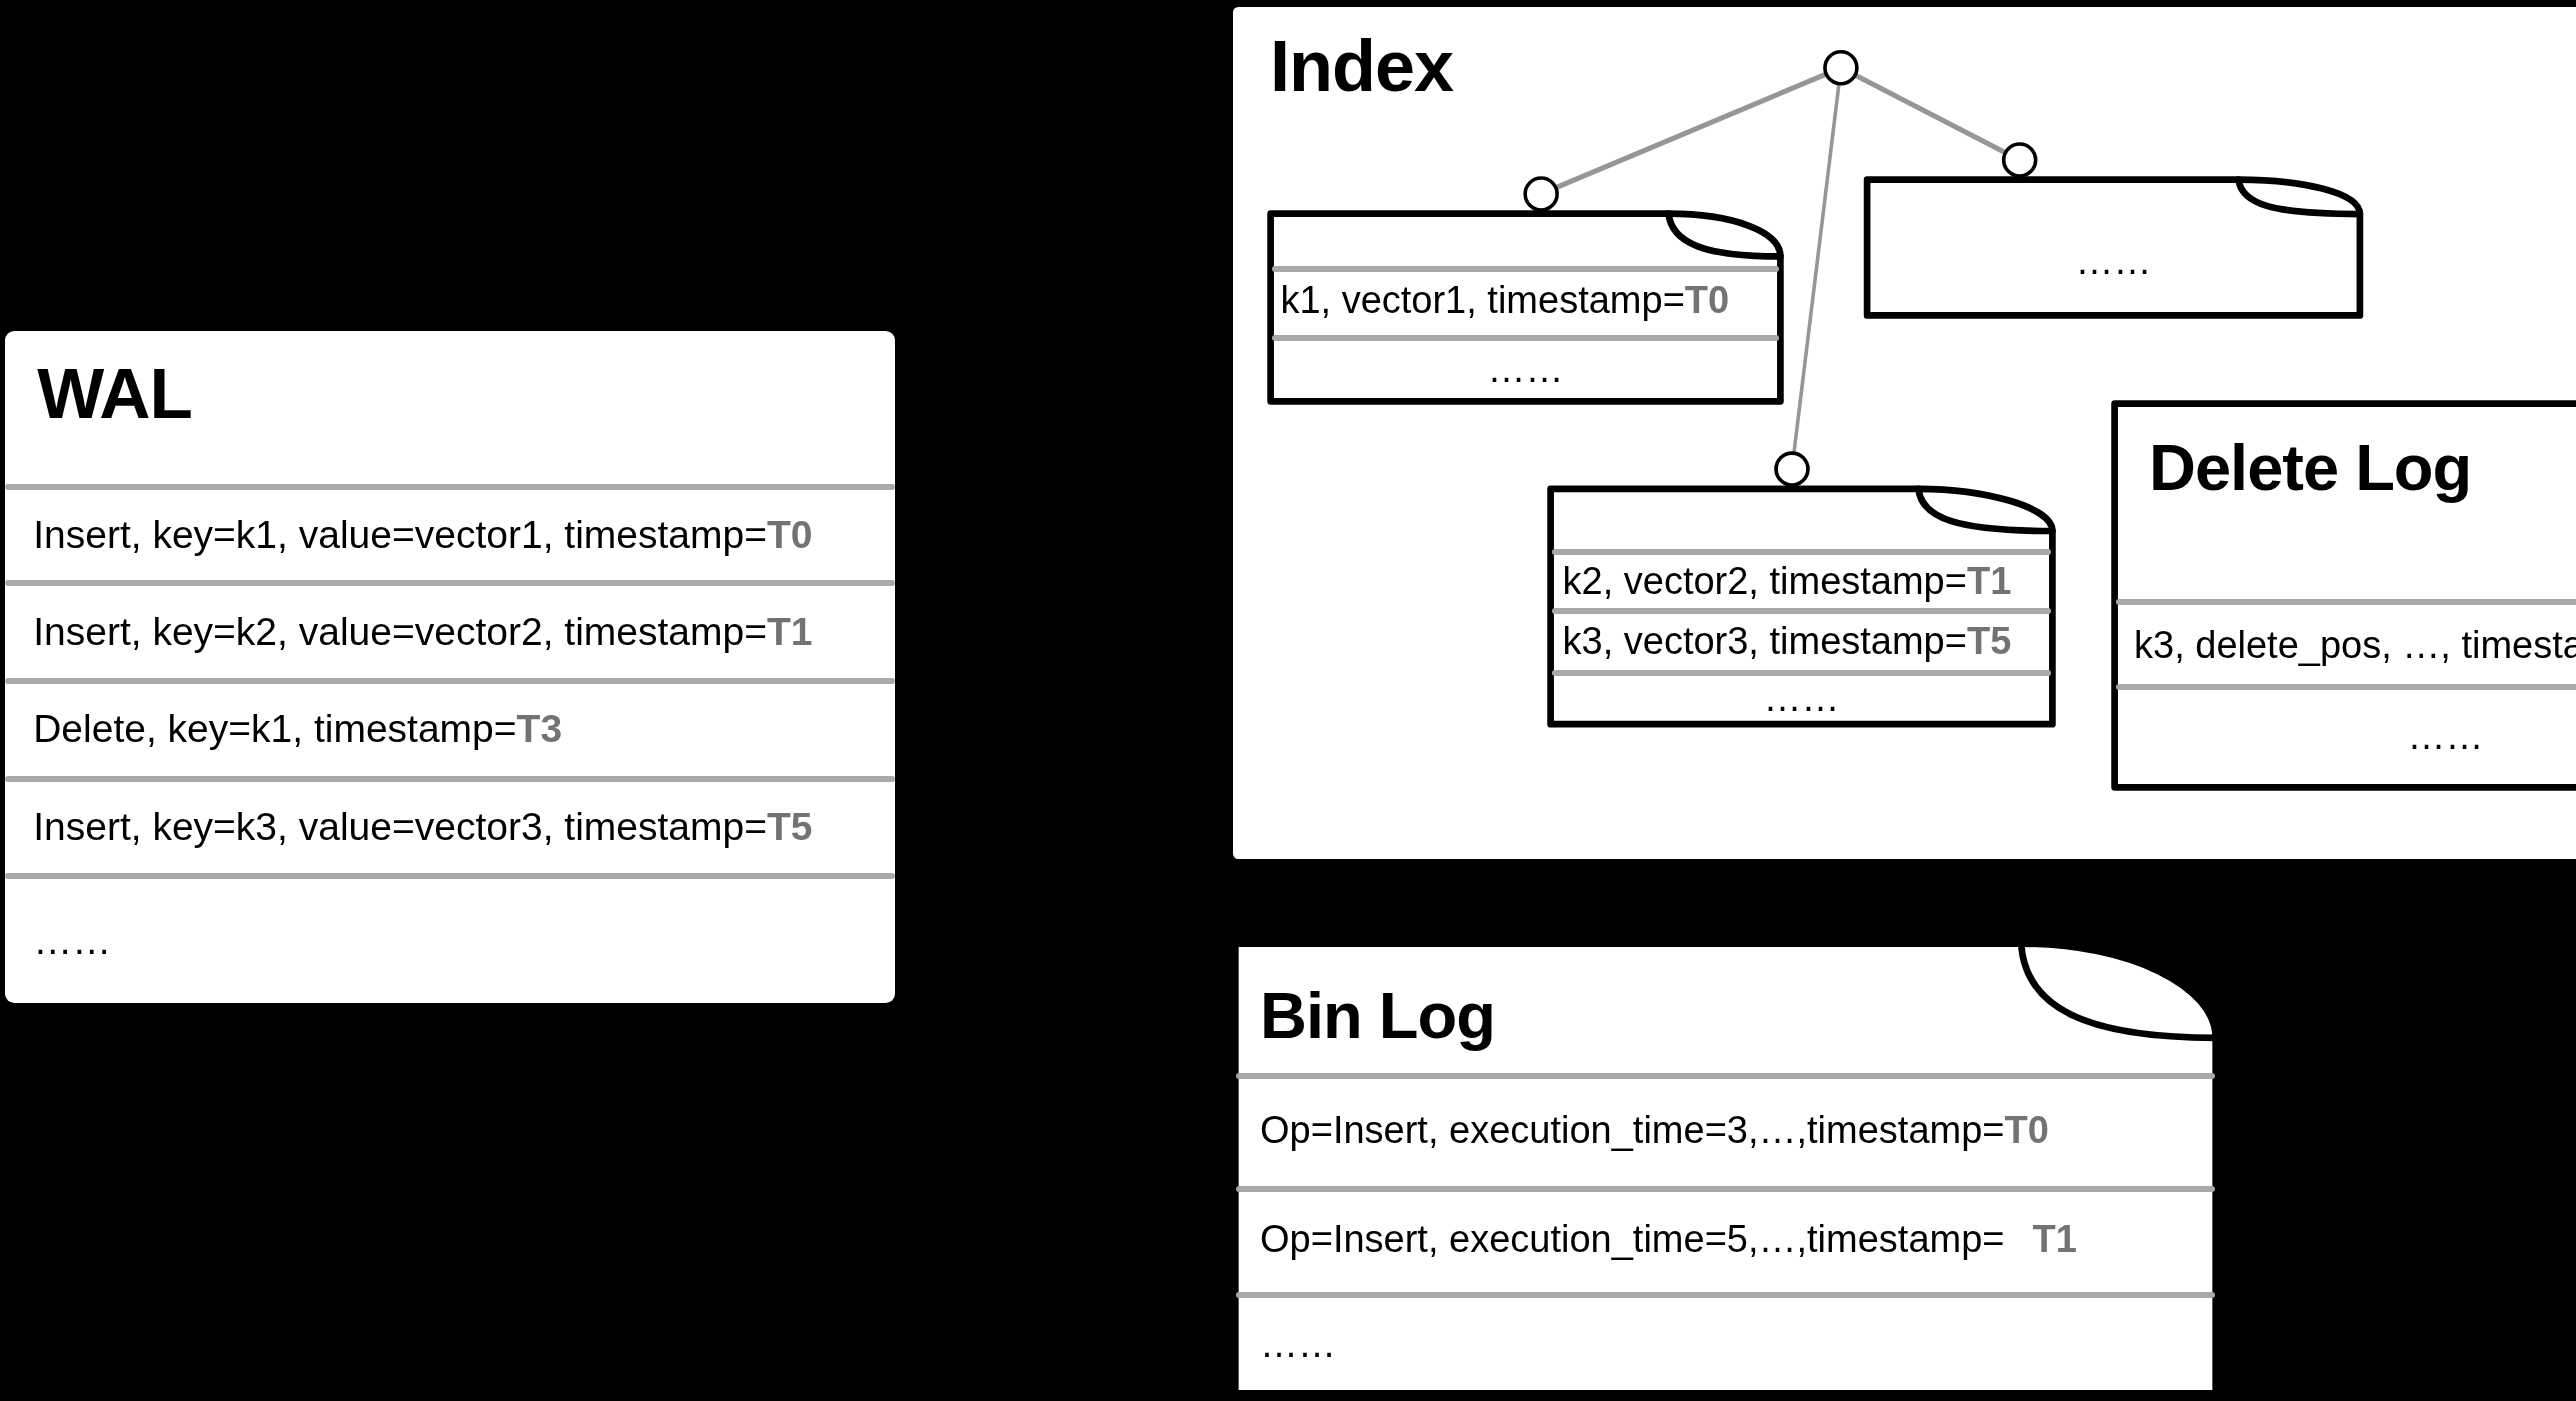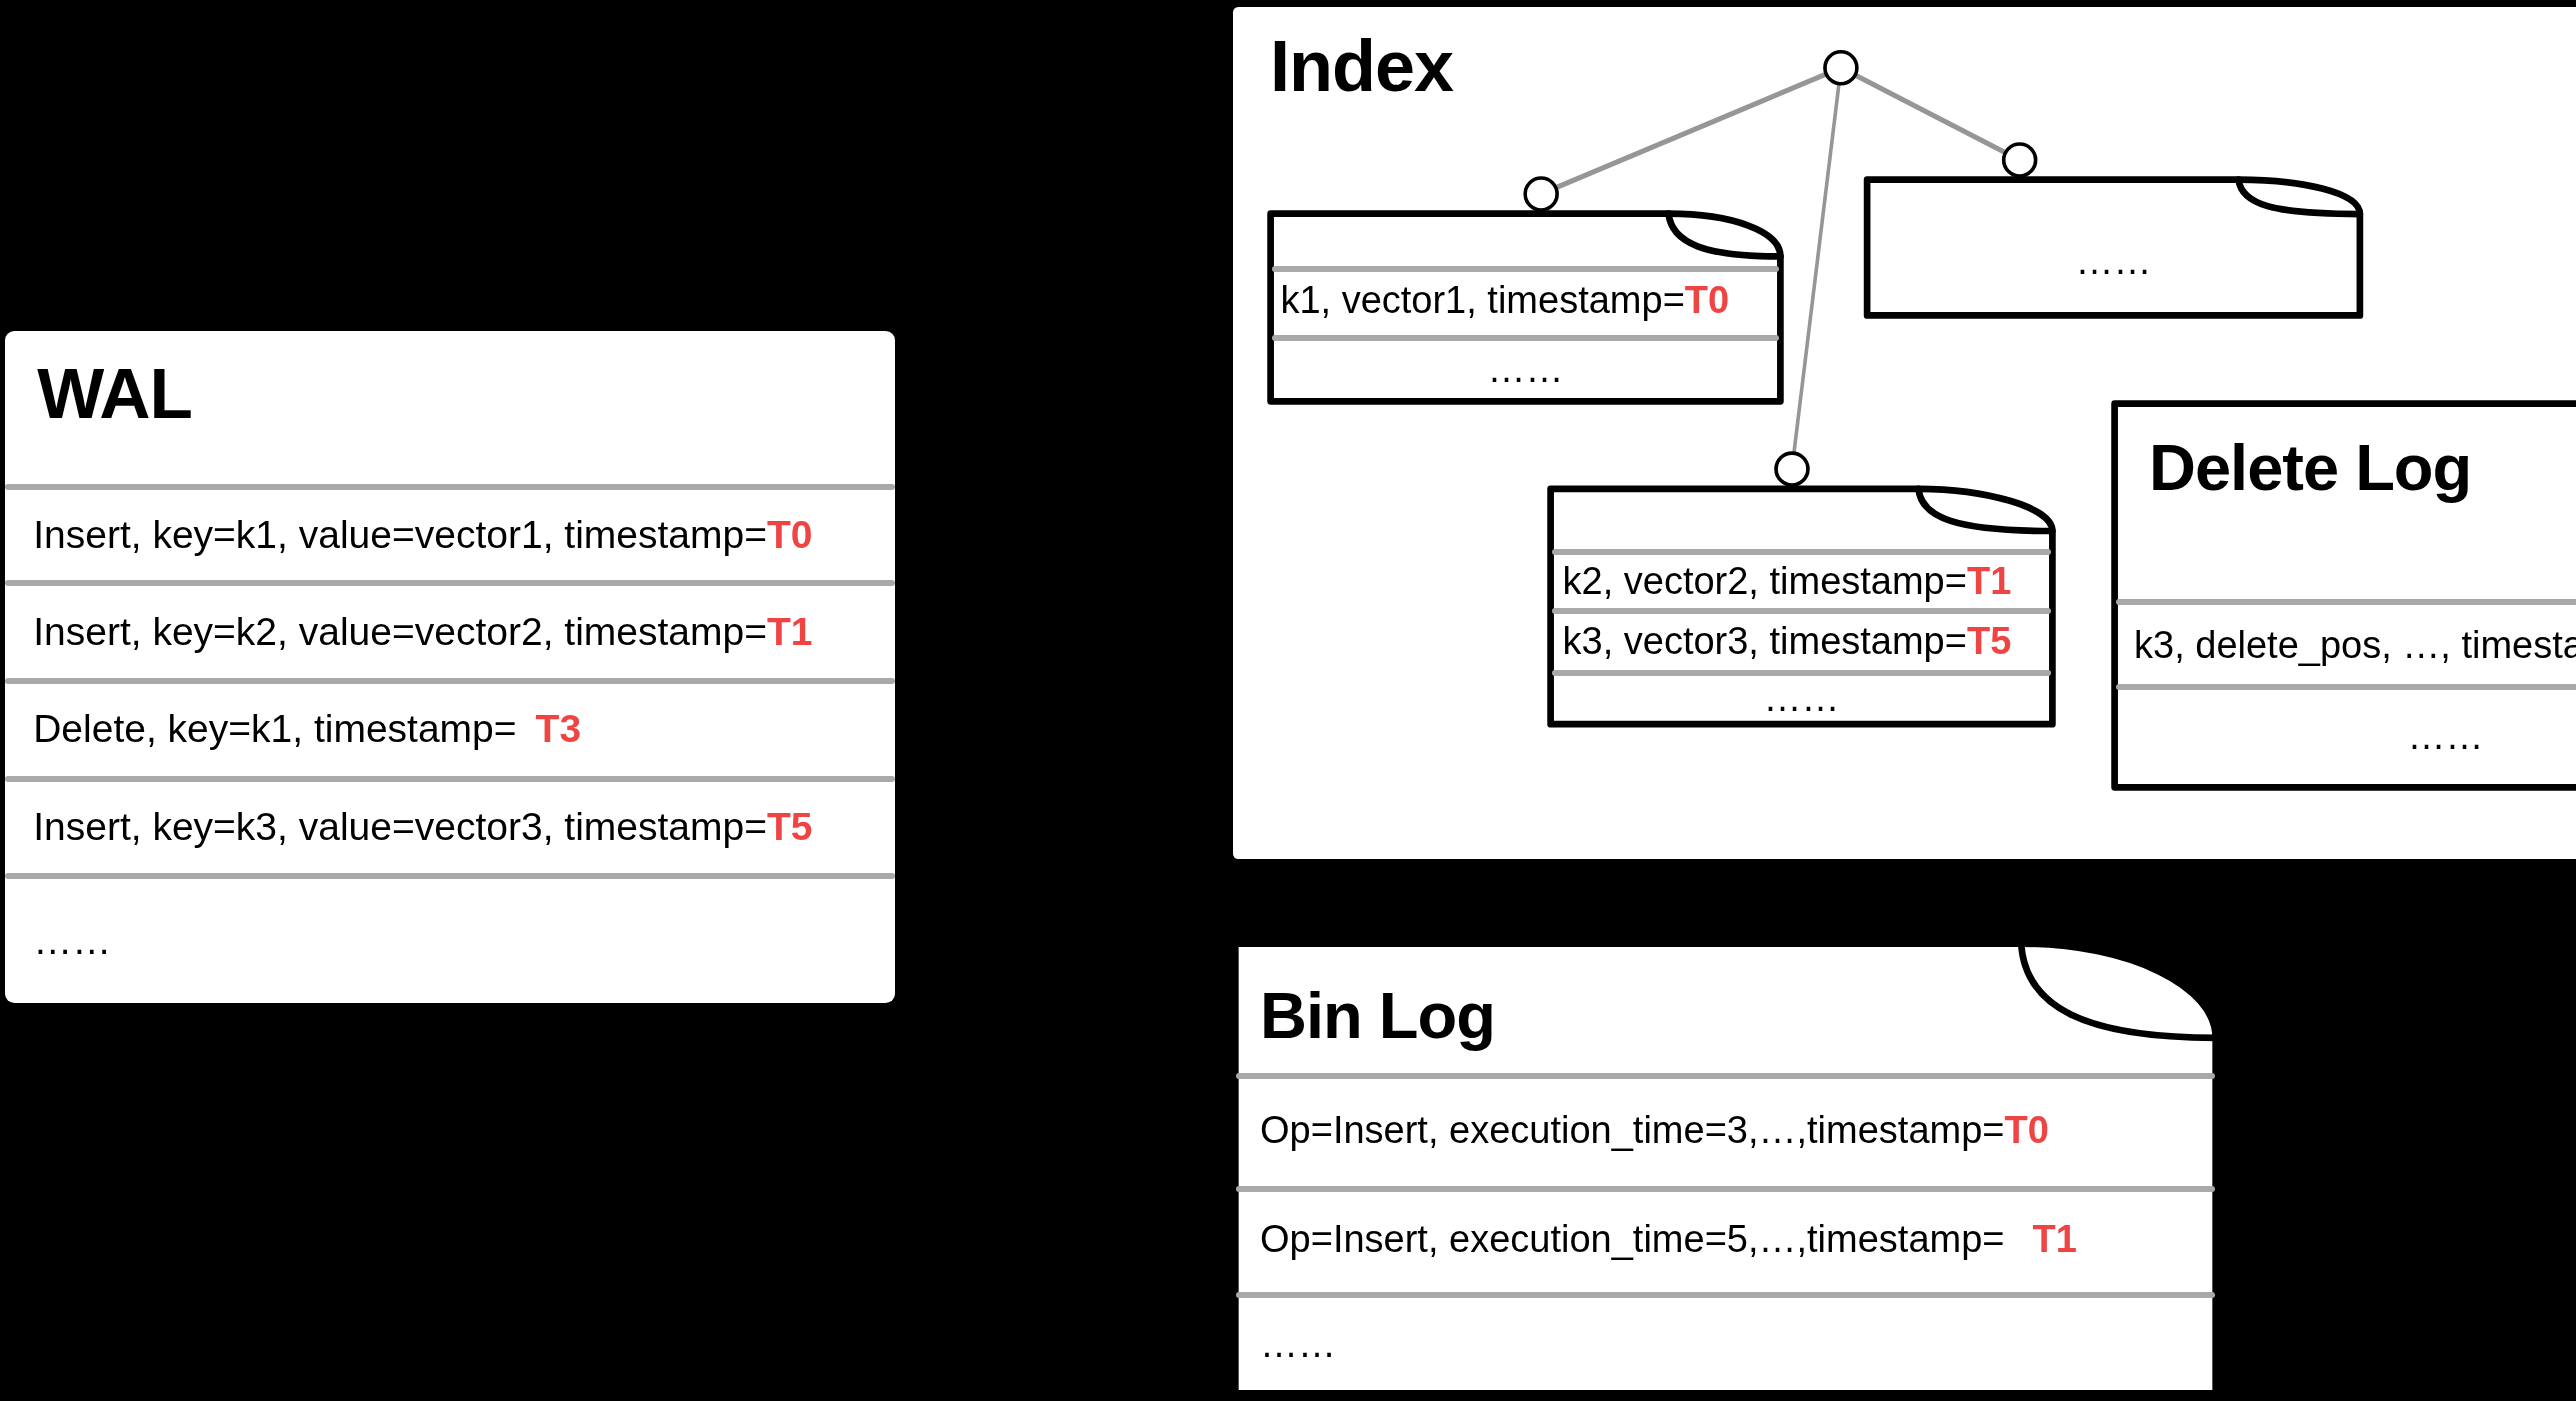--- a/index.html
+++ b/index.html
@@ -5,21 +5,21 @@
   html,body{margin:0;padding:0;background:#000;}
   .page{position:relative;width:2817px;height:1402px;background:#000;border-radius:23px;overflow:hidden;
         font-family:"Liberation Sans","DejaVu Sans",sans-serif;color:#000;}
   .panel{position:absolute;background:#fff;}
   .wal{left:5.2px;top:331px;width:890px;height:672px;border-radius:9.3px;}
   .index{left:1233px;top:6.7px;width:1579px;height:852px;border-radius:5.2px;}
   .big-title{position:absolute;font-weight:bold;font-size:71px;letter-spacing:-1px;white-space:nowrap;line-height:1;}
   .doc-title{position:absolute;font-weight:bold;font-size:65px;letter-spacing:-1px;white-space:nowrap;line-height:1;}
   .hr{position:absolute;left:0;right:0;height:5.7px;background:#a9a9a9;border-radius:3.1px;}
   .row{position:absolute;display:flex;align-items:center;white-space:nowrap;font-size:39px;}
-  .row .ts{font-weight:bold;color:#ef4444;}
+  .row .ts{font-weight:bold;color:#737373;}
   .doc{position:absolute;}
   .doc svg.outline{position:absolute;left:0;top:0;width:100%;height:100%;overflow:visible;}
   .doc .hr{left:4.6px;right:4.6px;}
   .doc .row{font-size:38px;}
   .row.centered{justify-content:center;left:0;right:0;}
   .tree{position:absolute;left:1233px;top:6.7px;width:1579px;height:852px;overflow:visible;}
 </style>
 </head>
 <body>
 
@@ -34,21 +34,21 @@
     <div class="hr" style="top:542px;"></div>
 
     <div class="row" style="left:28px;top:159px;height:90px;">
       <span>Insert, key=k1, value=vector1, timestamp=</span>
         <span class="ts">T0</span>
     </div>
     <div class="row" style="left:28px;top:255px;height:92px;">
       <span>Insert, key=k2, value=vector2, timestamp=</span>
         <span class="ts">T1</span>
     </div>
-    <div class="row" style="left:28px;top:352px;height:92px;gap:19px;">
+    <div class="row" style="left:28px;top:352px;height:92px;">
       <span>Delete, key=k1, timestamp=</span>
         <span class="ts">T3</span>
     </div>
     <div class="row" style="left:28px;top:450px;height:92px;">
       <span>Insert, key=k3, value=vector3, timestamp=</span>
         <span class="ts">T5</span>
     </div>
     <div class="row" style="left:28px;top:548px;height:124px;">
       <span>……</span>
         <span class="ts"></span>

